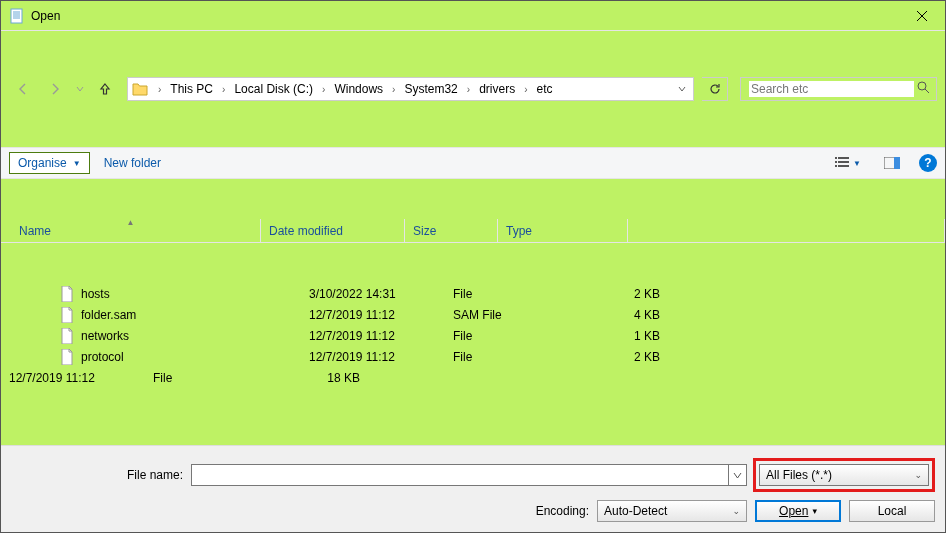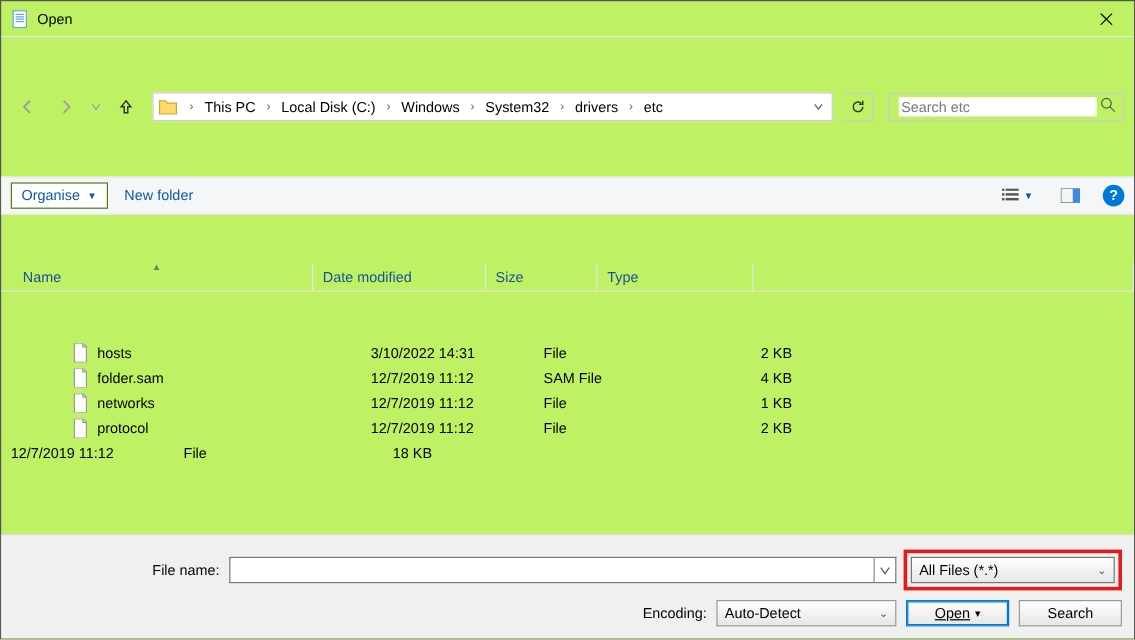--- a/index.html
+++ b/index.html
@@ -399,18 +399,18 @@
       <span class="elbl">Encoding:</span>
       <div class="encoding-select">
         <span>Auto-Detect</span>
         <span class="drop-tri">⌄</span>
       </div>
       <div class="winbtn default">
         <span style="text-decoration:underline;text-decoration-color:#000;">Open</span>
         <span style="margin-left:4px; font-size:9px;">▾</span>
       </div>
       <div class="winbtn">
-        <span>Search</span>
+        <span>Local</span>
       </div>
     </div>
   </div>
 
 </div>
 
 </body></html>

